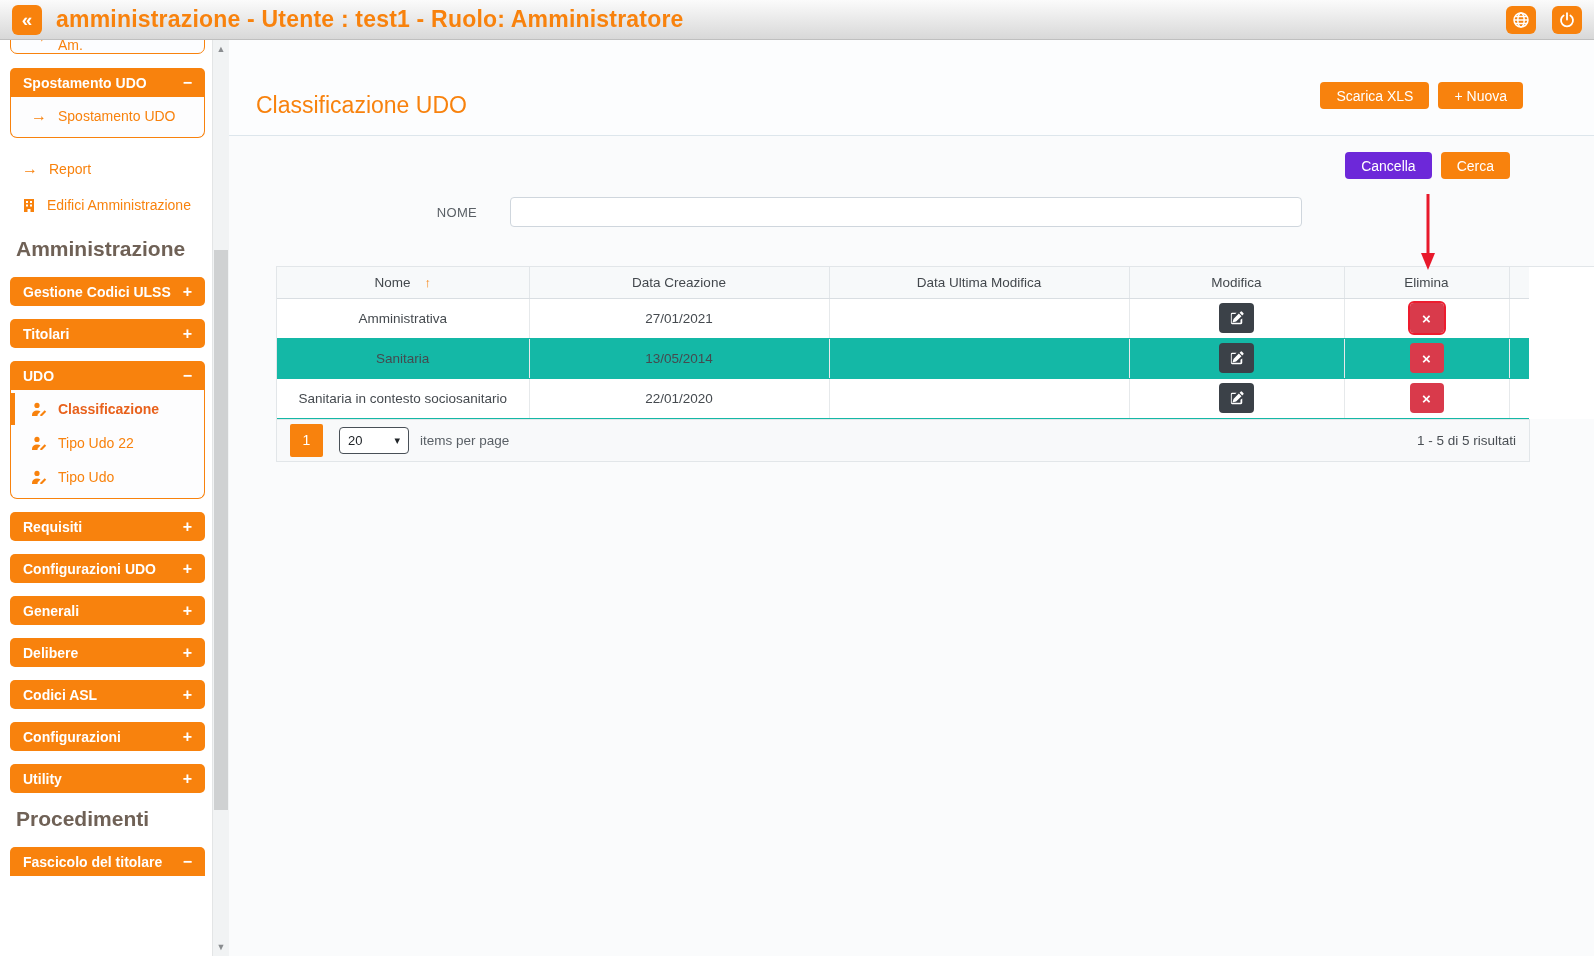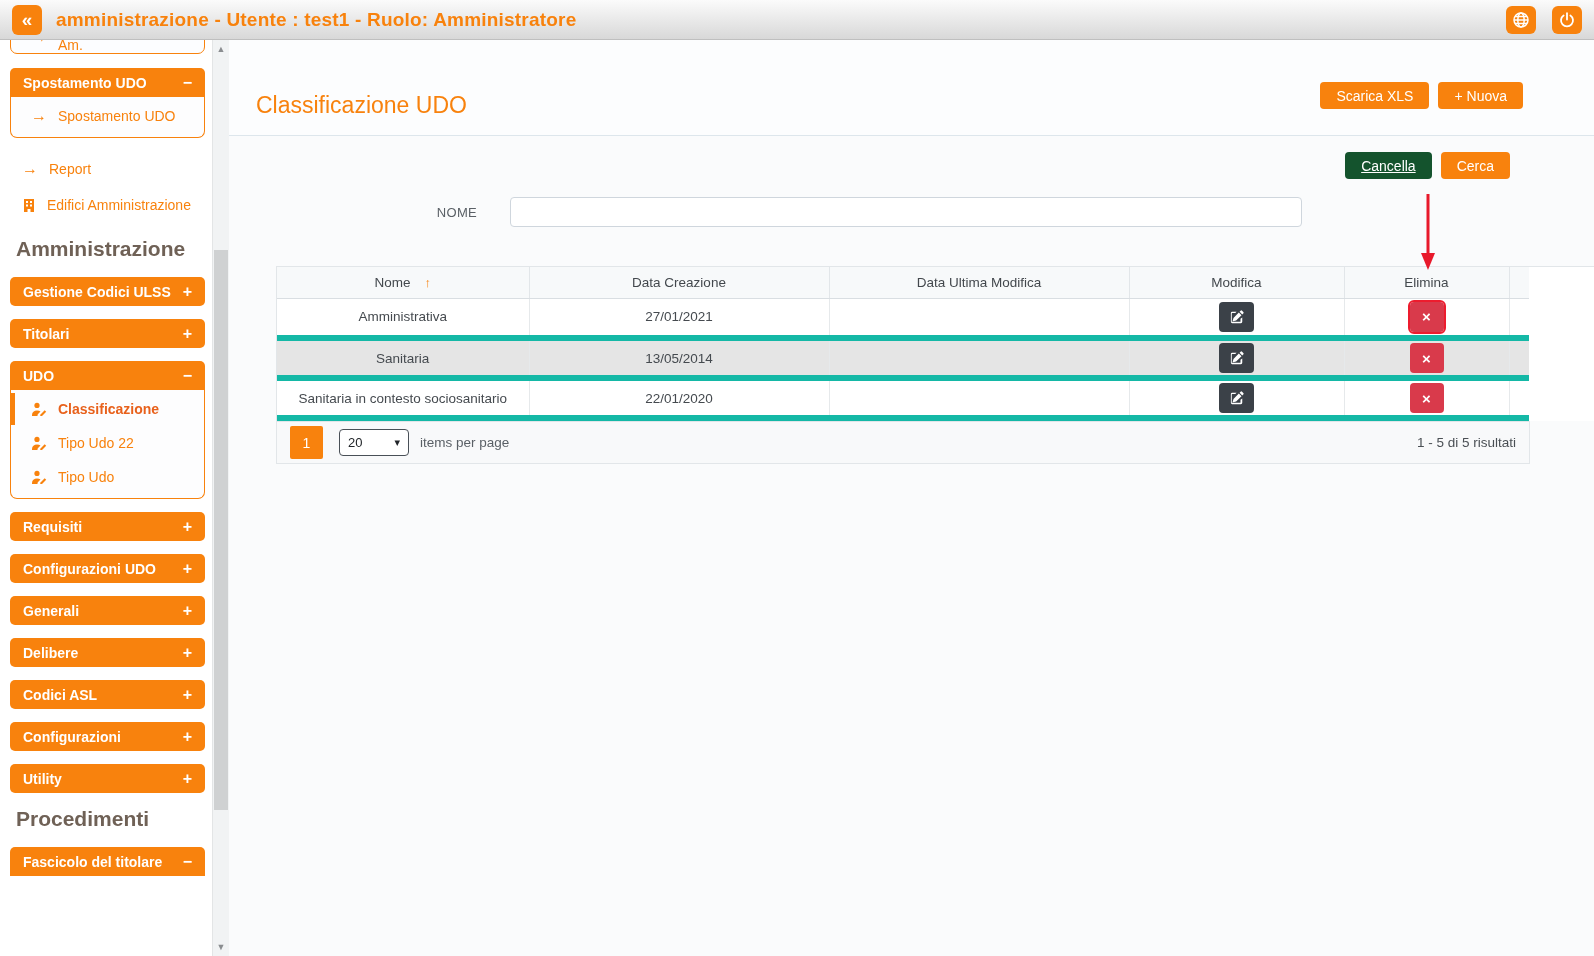--- a/index.html
+++ b/index.html
@@ -12,21 +12,21 @@
   
   .app-header {
     position:absolute; top:0; left:0; right:0; height:40px; z-index:20;
     background:linear-gradient(#fbfbfb,#d8d8d8); border-bottom:1px solid #bfbfbf;
     display:flex; align-items:center; padding:0 12px; gap:14px;
   }
   .collapse-btn {
     width:30px; height:30px; border:none; border-radius:6px; background:#f8820d; color:#fff;
     font-size:19px; font-weight:bold; display:flex; align-items:center; justify-content:center; cursor:pointer;
   }
-  .app-title { color:#f8820d; font-weight:bold; font-size:19px; letter-spacing:.2px; }
+  .app-title { color:#f8820d; font-weight:bold; font-size:23px; letter-spacing:.2px; }
   .header-right { margin-left:auto; display:flex; gap:16px; }
   .icon-btn {
     width:30px; height:28px; border:none; border-radius:6px; background:#f8820d; color:#fff;
     display:flex; align-items:center; justify-content:center; cursor:pointer;
   }
 
   
   .sidebar {
     position:absolute; top:40px; left:0; width:212px; bottom:0; background:#fff;
     padding:0 7px 0 10px; z-index:5;
@@ -74,21 +74,21 @@
   
   .main { position:absolute; top:40px; left:229px; right:0; bottom:0; background:#fafbfc; }
   .title-band { height:96px; position:relative; background:#fcfdfe; border-bottom:1px solid #dde6ec; }
   .page-title { position:absolute; left:27px; bottom:16px; color:#f8820d; font-size:23px; font-weight:normal; margin:0; }
   .toolbar { position:absolute; right:71px; top:42px; display:flex; gap:9px; }
   .btn {
     border:none; border-radius:4px; color:#fff; font-size:14px; padding:0 16px; height:27px;
     display:flex; align-items:center; justify-content:center; cursor:pointer; font-family:inherit;
   }
   .btn-orange { background:#f8820d; }
-  .btn-gray { background:#14532d;text-decoration:underline; }
+  .btn-gray { background:#6d28d9; }
   .filter-buttons { display:flex; justify-content:flex-end; gap:9px; margin:16px 84px 0 0; }
   .form-row { display:flex; align-items:center; margin-top:18px; }
   .form-label { width:281px; text-align:right; padding-right:33px; color:#5a6066; font-size:13px; letter-spacing:.3px; }
   .form-input {
     width:792px; height:30px; border:1px solid #cfd6dd; border-radius:4px; background:#fff;
     font-family:inherit; font-size:13px; padding:0 8px;
   }
 
   
   .annotation-arrow { position:absolute; left:1419px; top:192px; z-index:30; pointer-events:none; }
@@ -98,24 +98,24 @@
   table.grid { border-collapse:collapse; table-layout:fixed; width:1252px; }
   .grid col.c-nome { width:252px; } .grid col.c-dc { width:300px; } .grid col.c-dum { width:300px; }
   .grid col.c-mod { width:215px; } .grid col.c-del { width:165px; } .grid col.c-sb { width:20px; }
   .grid th {
     background:#f7f9fa; font-weight:normal; color:#43484d; font-size:13.5px; height:31px;
     border-right:1px solid #e2e6e9; border-bottom:1px solid #d9dee2; text-align:center; cursor:pointer;
   }
   .grid th:last-child { border-right:none; cursor:default; }
   .grid td {
     height:40px; text-align:center; font-size:13.5px; color:#454a4f;
-    border-right:1px solid #e6e9eb; border-bottom:6px solid #14b8a6;
+    border-right:1px solid #e6e9eb; border-bottom:1px solid #14b8a6;
   }
   .grid td:last-child { border-right:none; }
-  .grid tr.odd td { background:#e5e5e5; }
+  .grid tr.odd td { background:#14b8a6; }
   .sort-arrow { color:#f8820d; font-size:13px; margin-left:10px; }
   .btn-edit {
     width:35px; height:30px; background:#3b4148; border:none; border-radius:4px; cursor:pointer;
     display:inline-flex; align-items:center; justify-content:center;
   }
   .btn-del {
     width:34px; height:30px; background:#d93a4b; border:none; border-radius:4px; cursor:pointer;
     color:#fff; font-size:15px; font-weight:bold; display:inline-flex; align-items:center; justify-content:center;
   }
   .btn-del.highlight { outline:2px solid #ed1c2e; outline-offset:0; }

